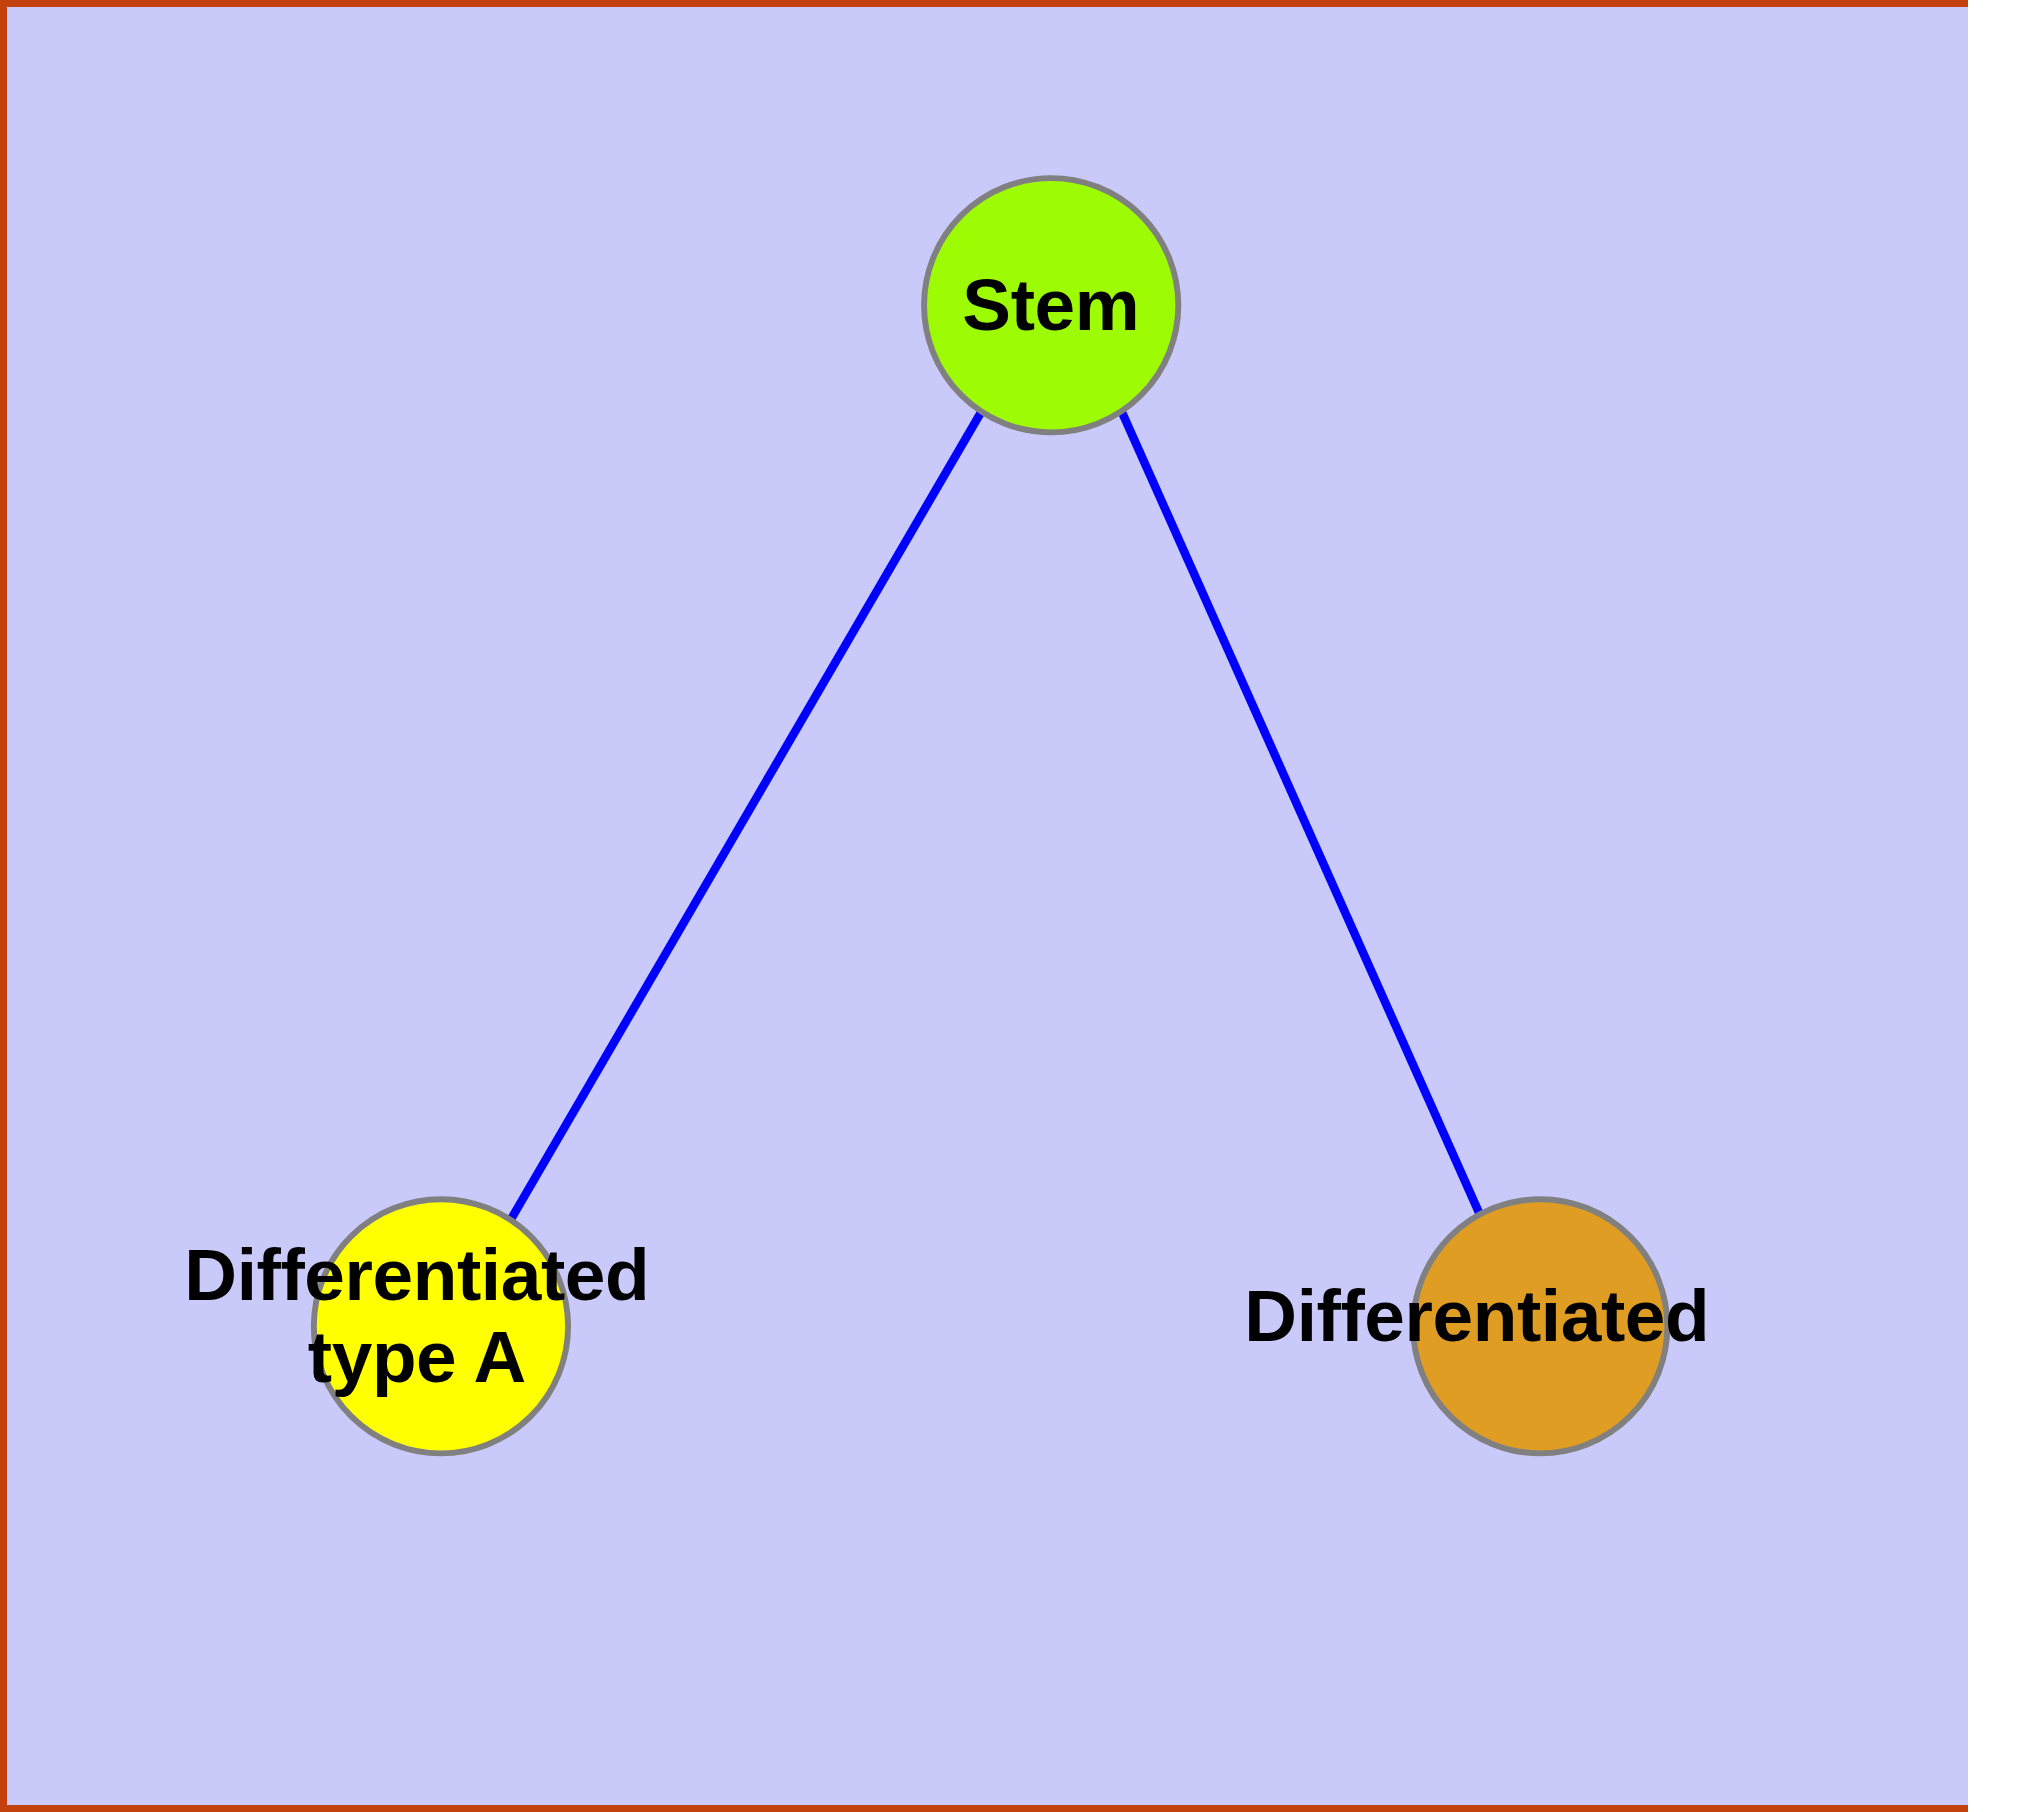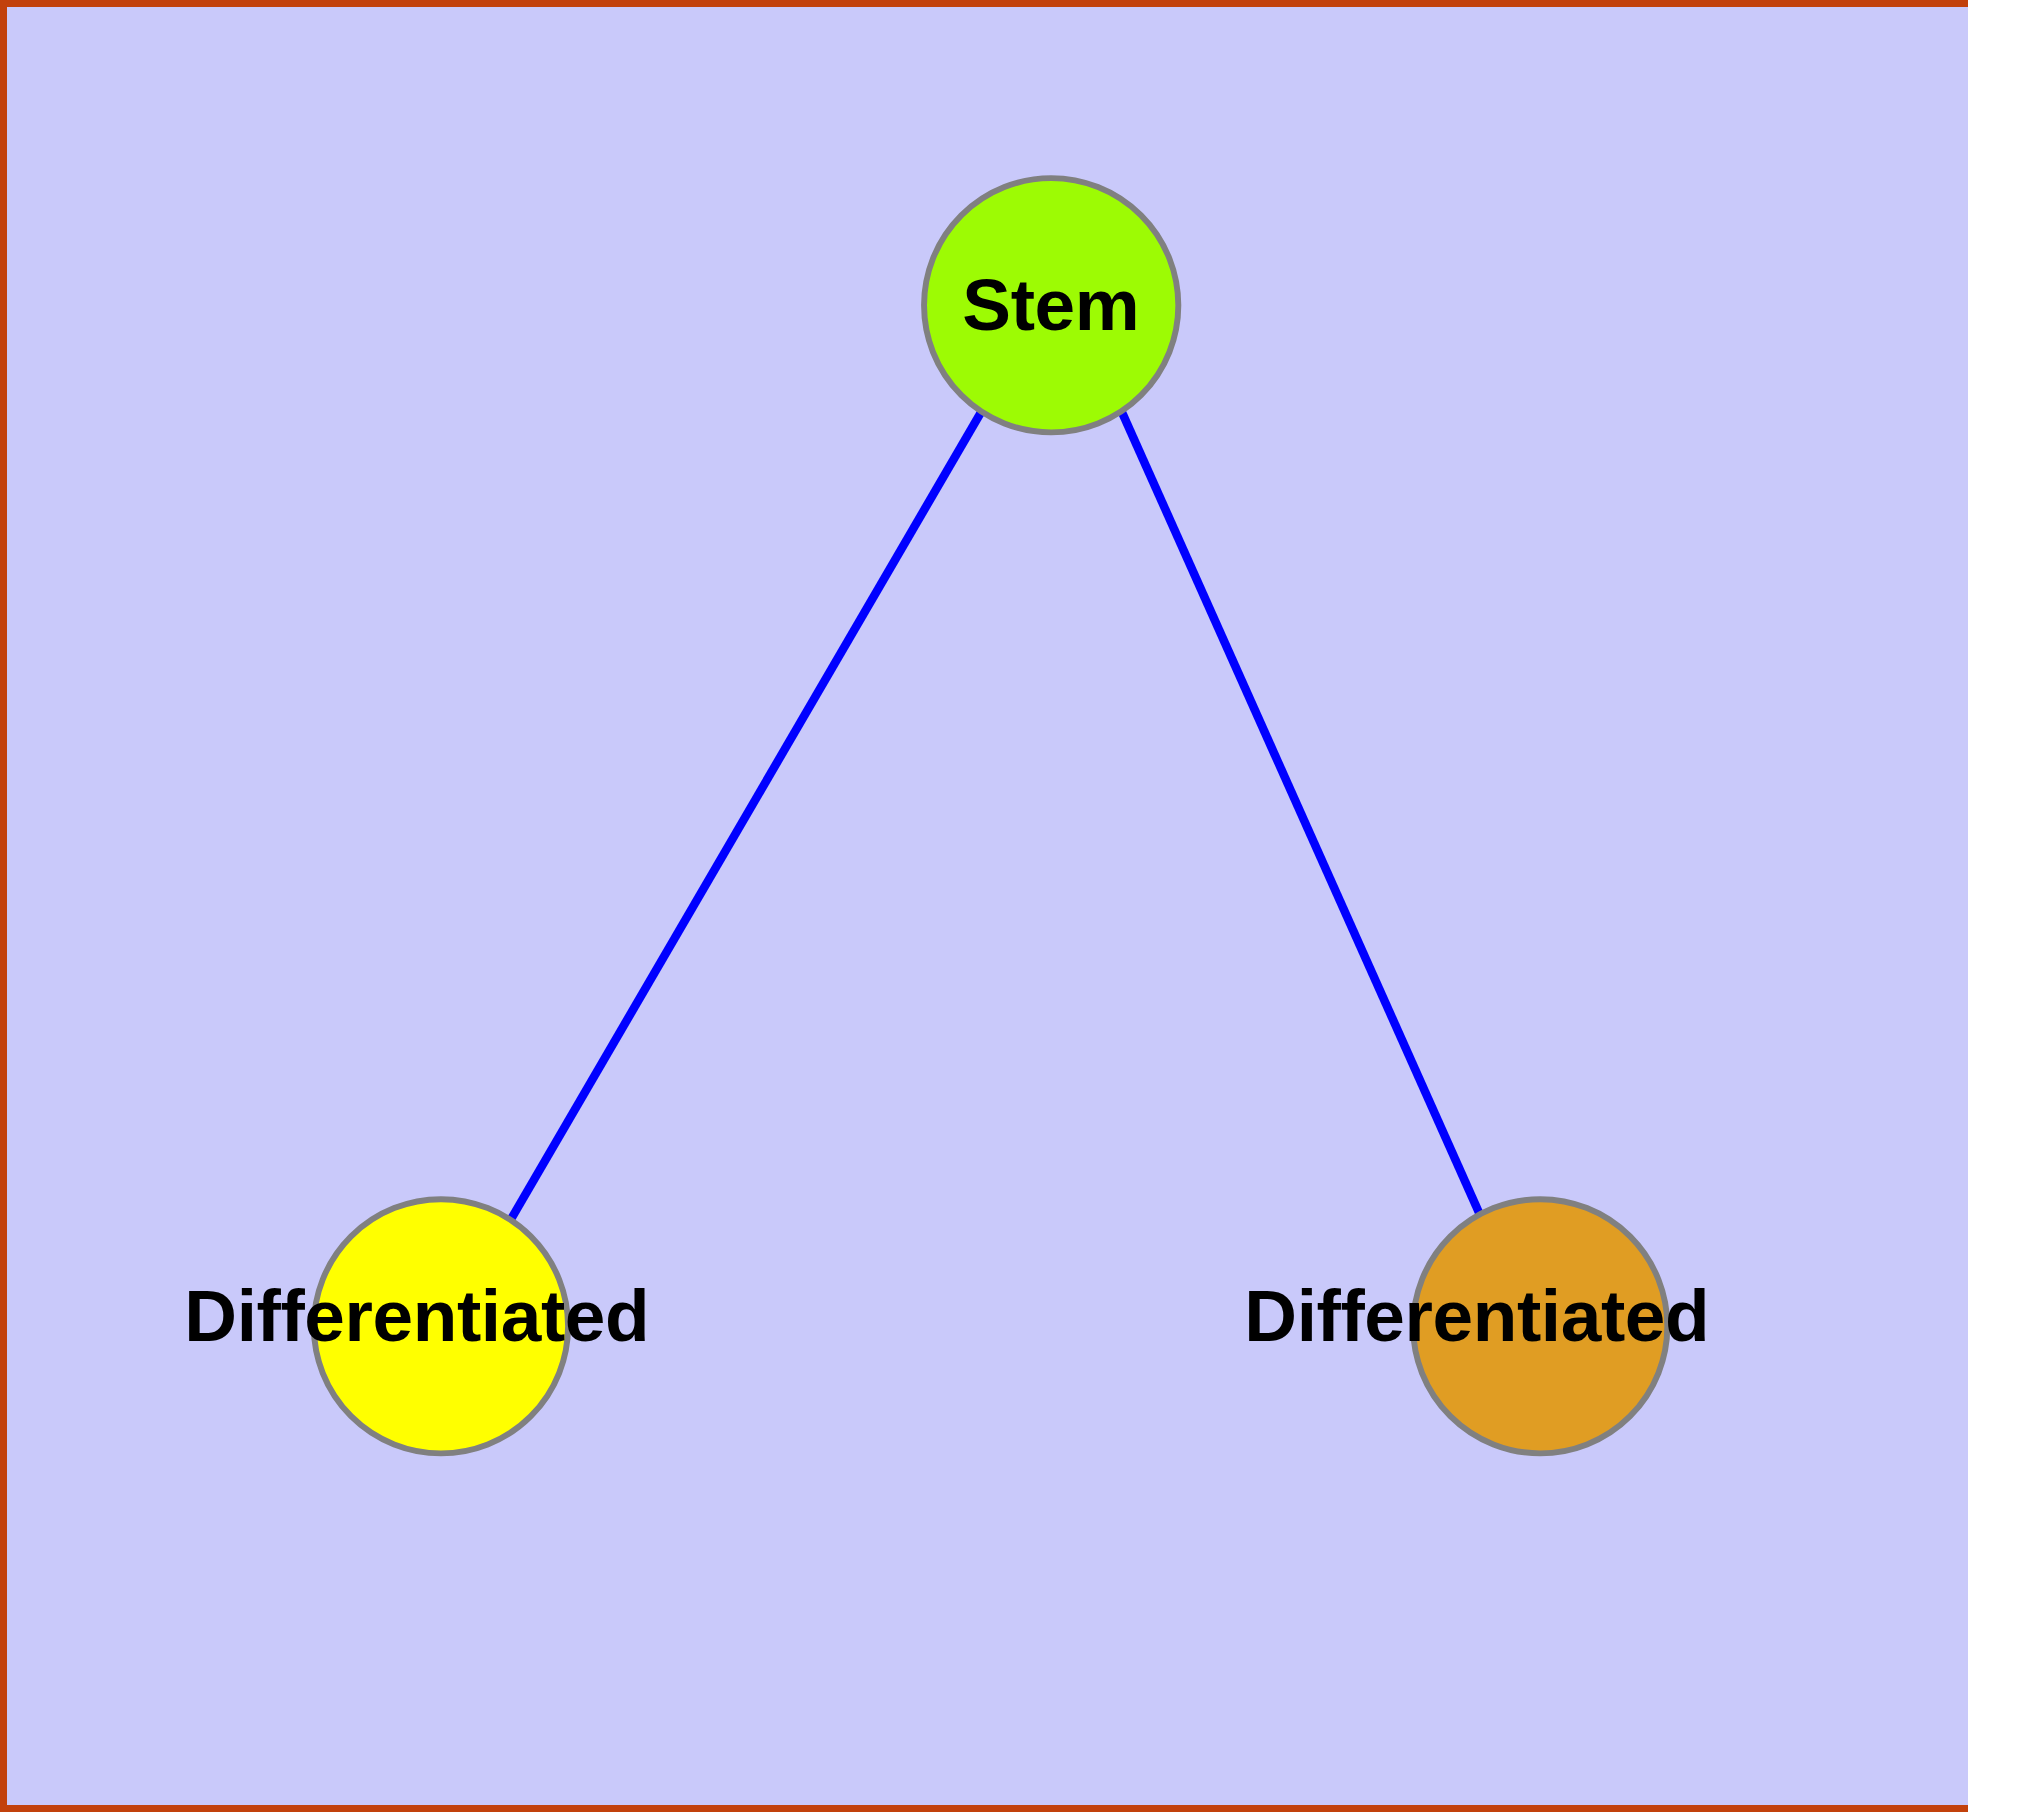--- a/index.html
+++ b/index.html
@@ -58,19 +58,19 @@
       </g>
       <g>
         <circle cx="1232" cy="352" r="150" fill="#9dfb04" stroke="#808080" stroke-width="7"></circle>
         <circle cx="512" cy="1557" r="150" fill="#ffff00" stroke="#808080" stroke-width="7"></circle>
         <circle cx="1809" cy="1557" r="150" fill="#e09d23" stroke="#808080" stroke-width="7"></circle>
       </g>
     </svg>
 
     <div class="node-label" style="left: 1044px; top: 298px; color: rgb(0, 0, 0);">Stem</div>
 
-    <div class="node-label" style="left: 410px; top: 1309px; color: rgb(0, 0, 0);"><span>Differentiated</span><br></div>
+    <div class="node-label" style="left: 410px; top: 1309px; color: rgb(0, 0, 0);"><span>Differentiated</span><br><span>type A</span></div>
 
     <div class="node-label" style="left: 1470px; top: 1309px; color: rgb(0, 0, 0);"><span>Differentiated</span><br></div>
 
   </div>
 </div>
 
 
 </body></html>

